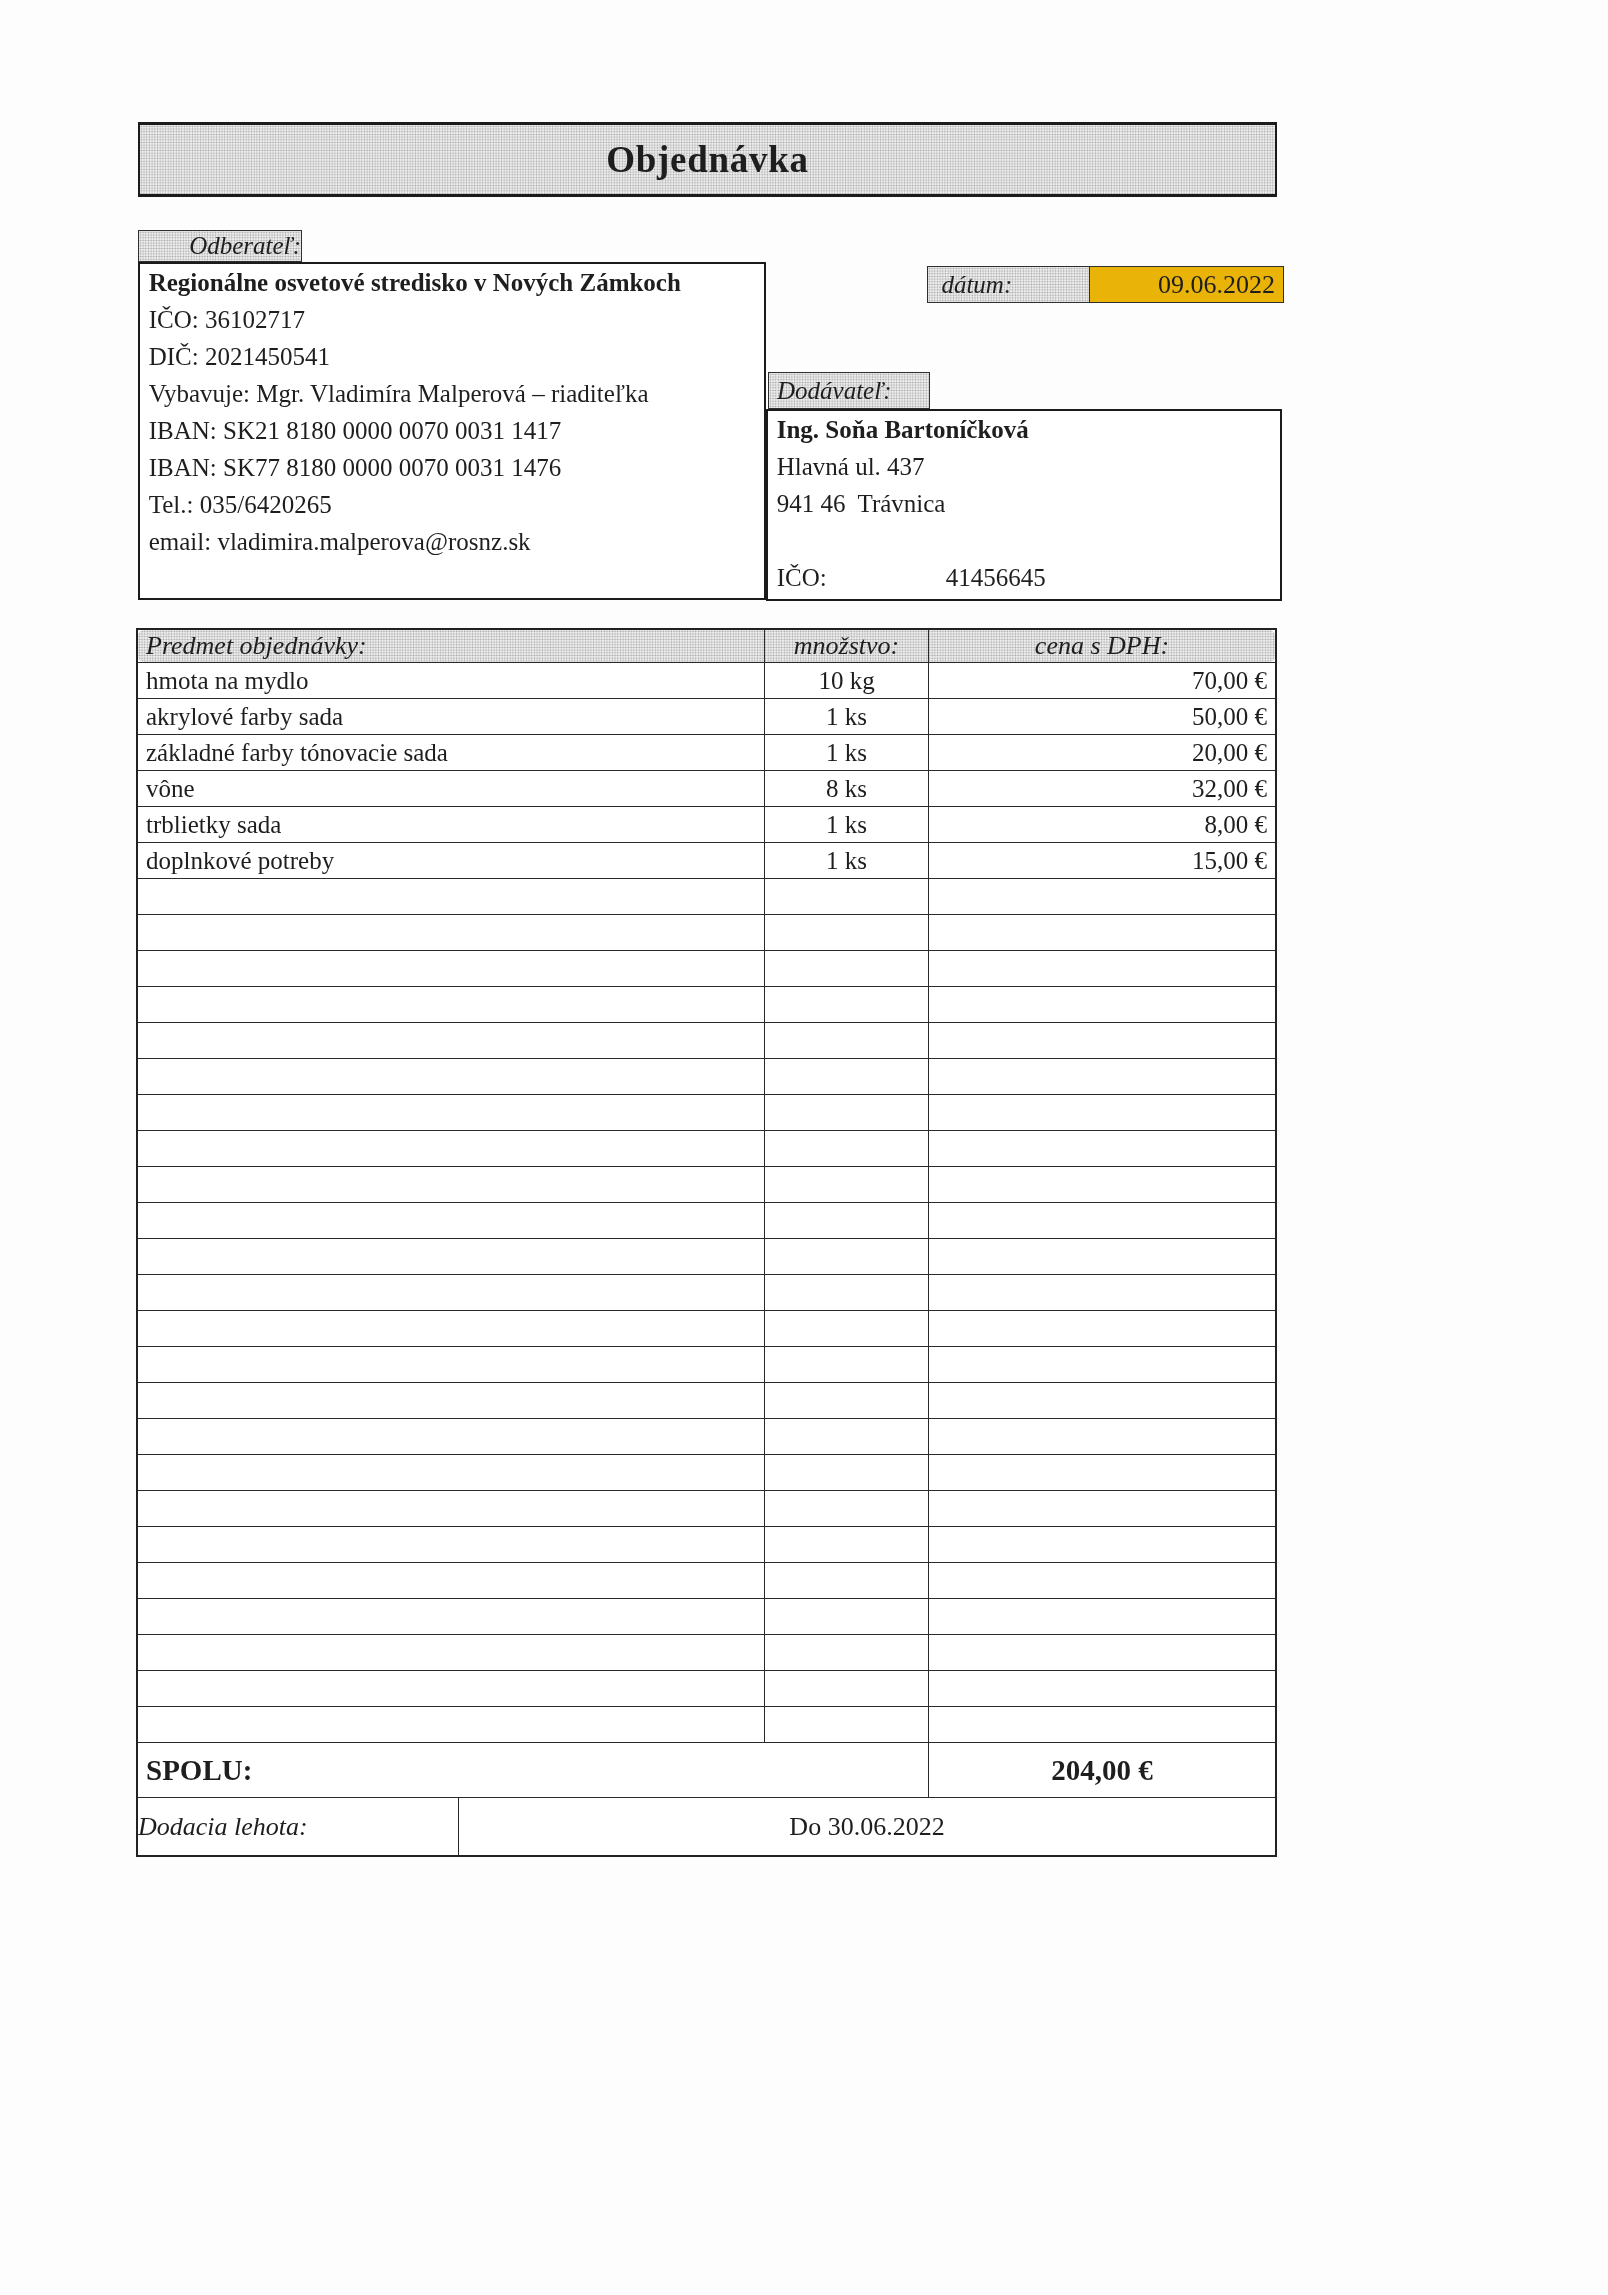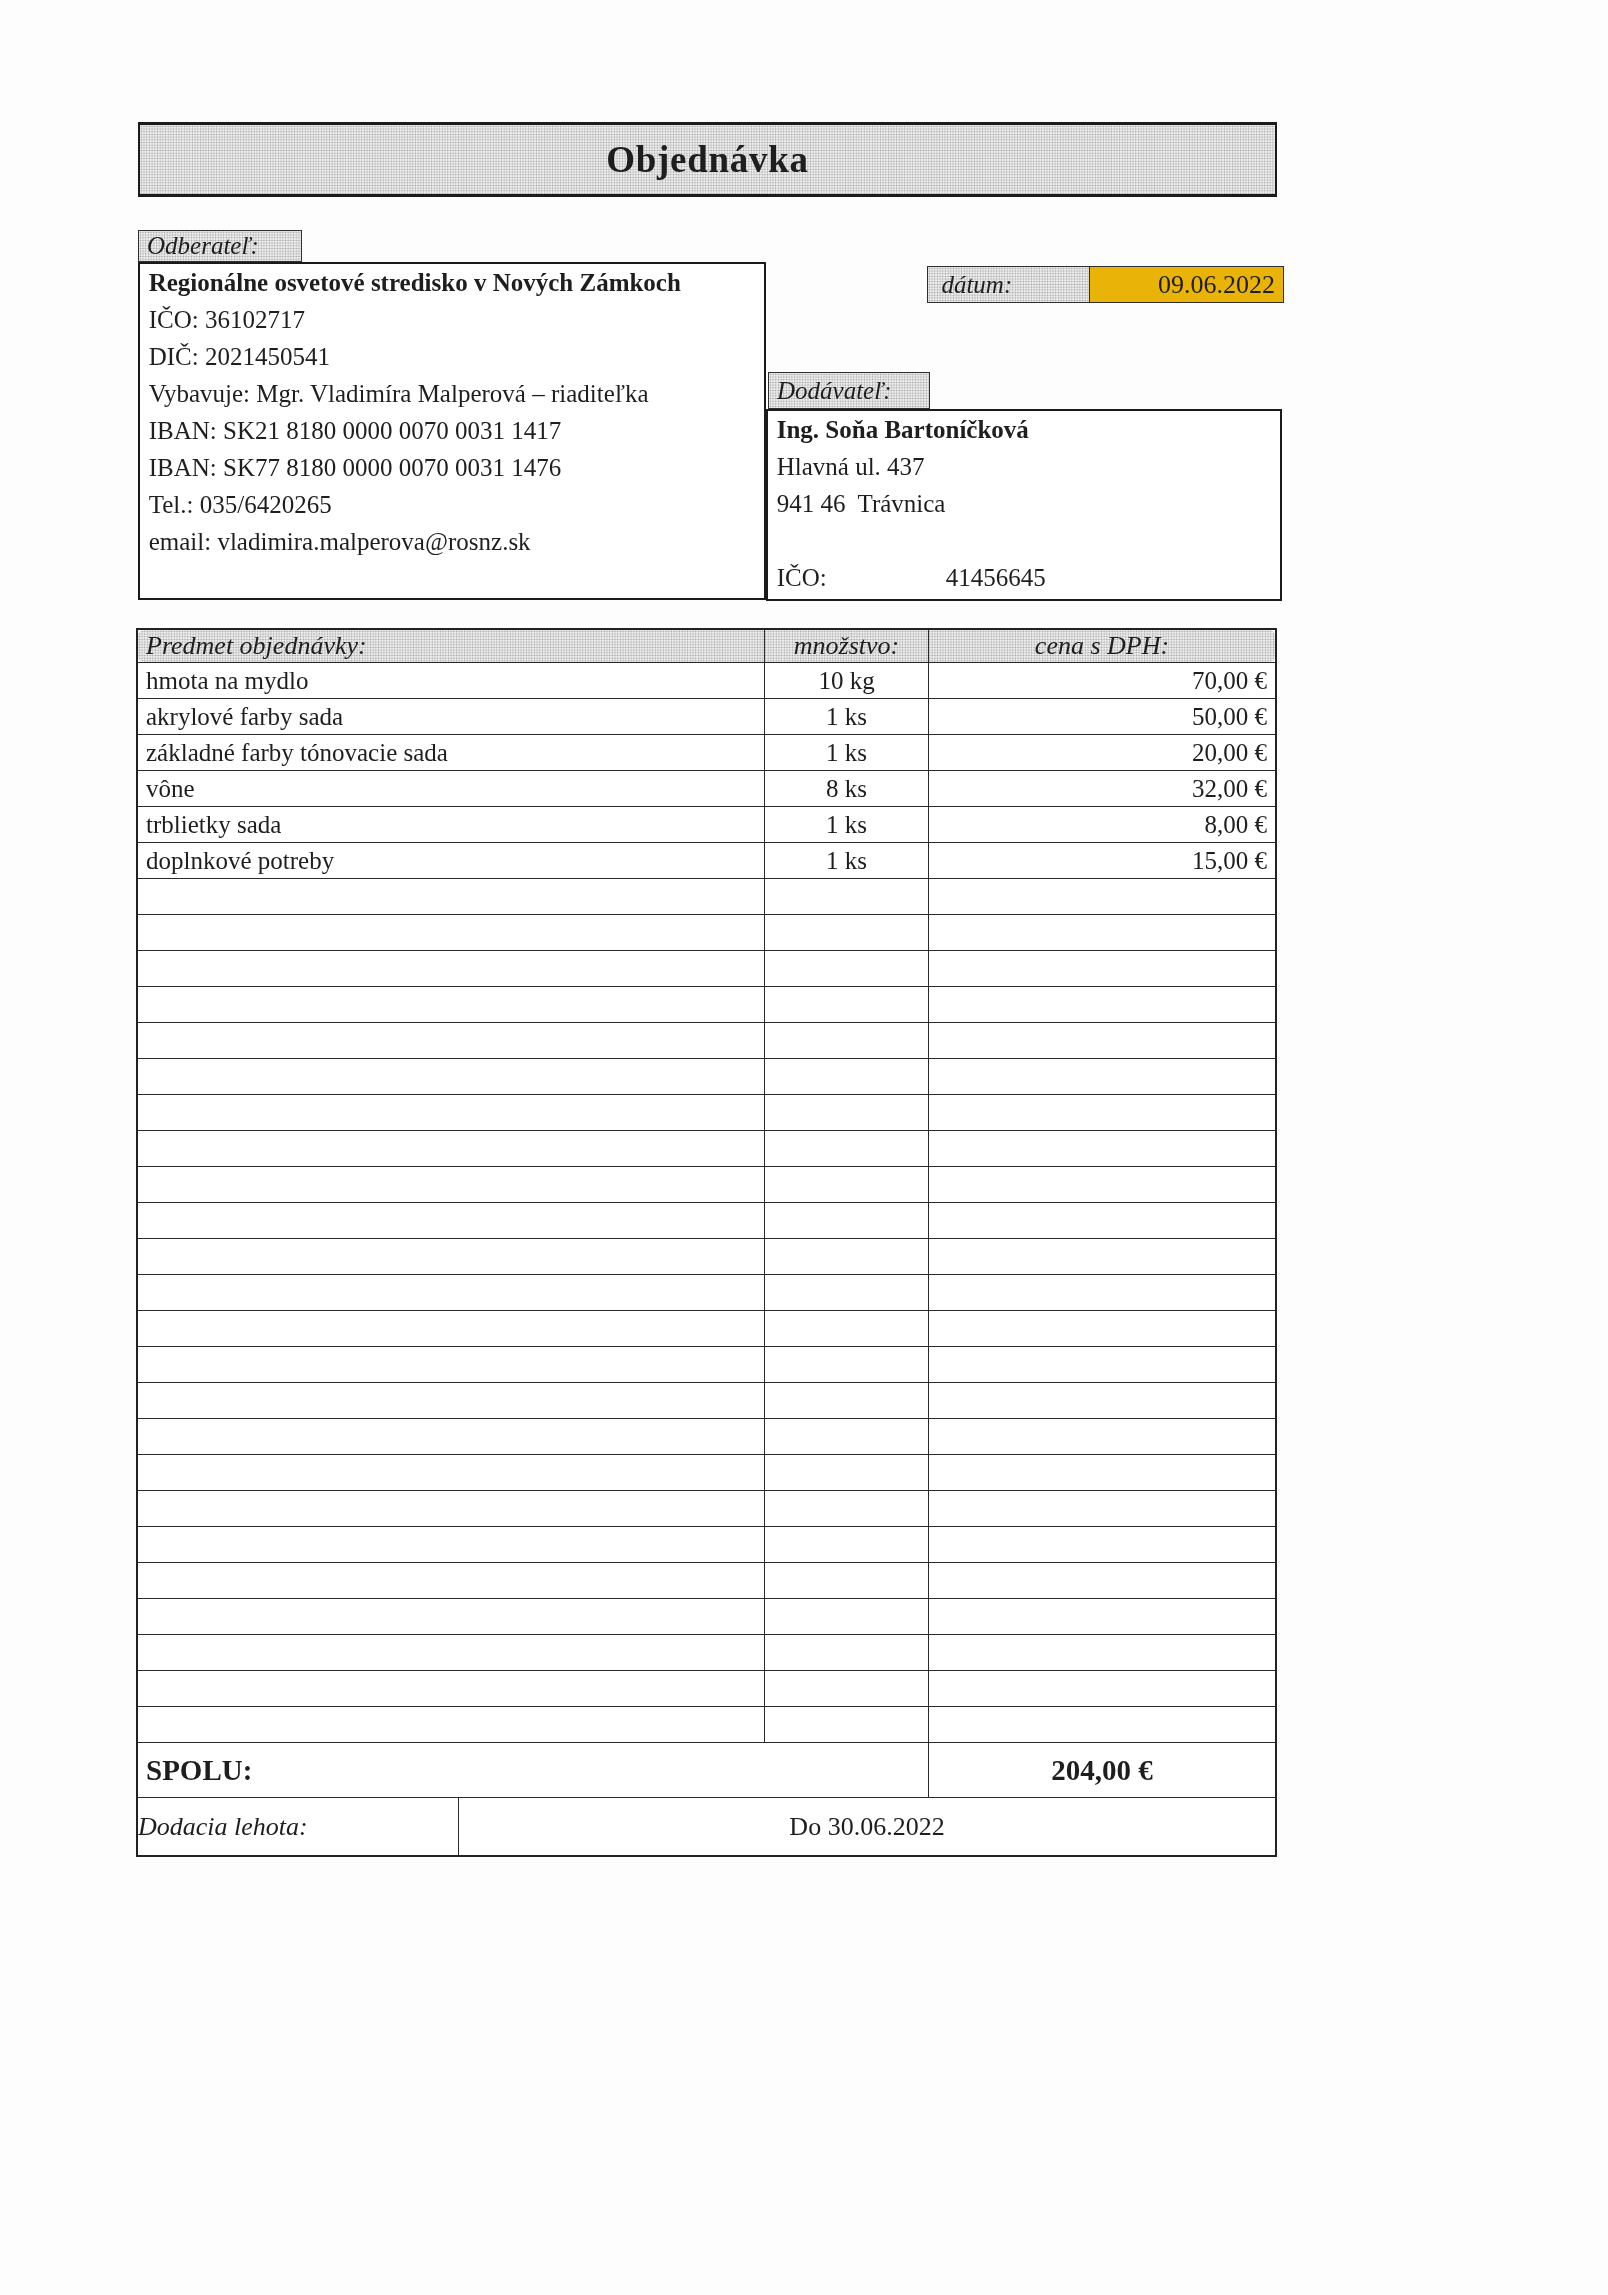--- a/index.html
+++ b/index.html
@@ -31,21 +31,21 @@
   }
   .title-box span{font-size:37px;font-weight:bold;letter-spacing:0.7px;}
   
   .sec-label{
     position:absolute;box-sizing:border-box;
     border:1.3px solid #2f2f2f;
     display:flex;align-items:center;
     font-style:italic;font-size:25px;
     padding-left:8px;
   }
-  .lbl-odberatel{left:138px;top:230px;width:164px;height:32px;}
+  .lbl-odberatel{left:138px;top:230px;width:164px;height:32px;justify-content:flex-end;}
   .lbl-dodavatel{left:768px;top:372px;width:162px;height:37px;}
   
   .info-box{
     position:absolute;box-sizing:border-box;
     background:#fff;border:2.7px solid #1b1b1b;
     padding:0 0 0 8.7px;
   }
   .box-odberatel{left:138px;top:262px;width:628px;height:338px;}
   .box-dodavatel{left:766px;top:409px;width:516px;height:192px;}
   .bline{font-size:25px;line-height:37px;white-space:pre;}

